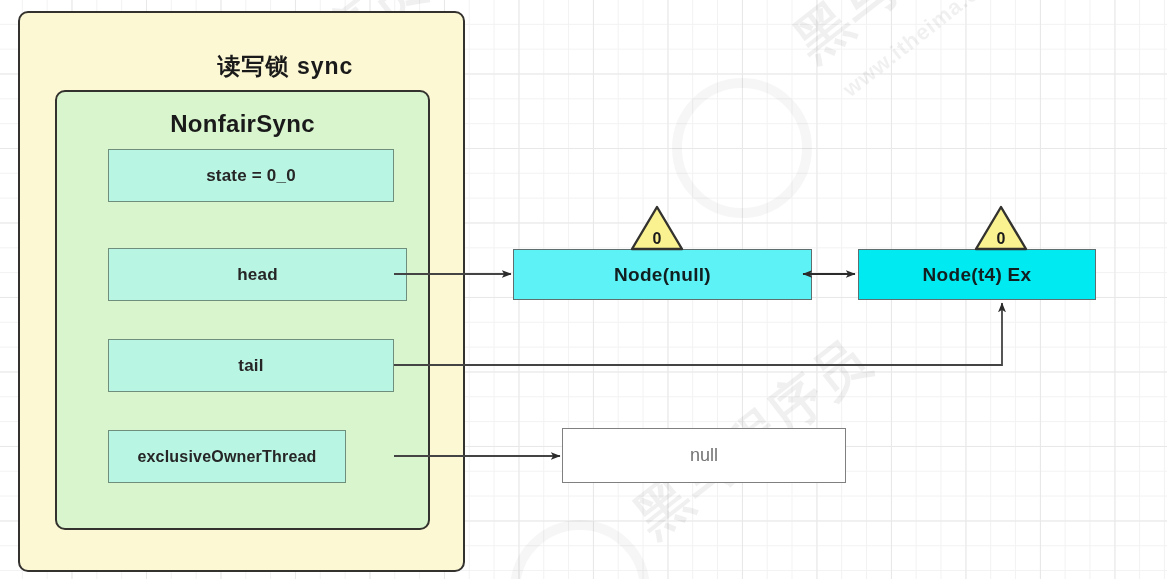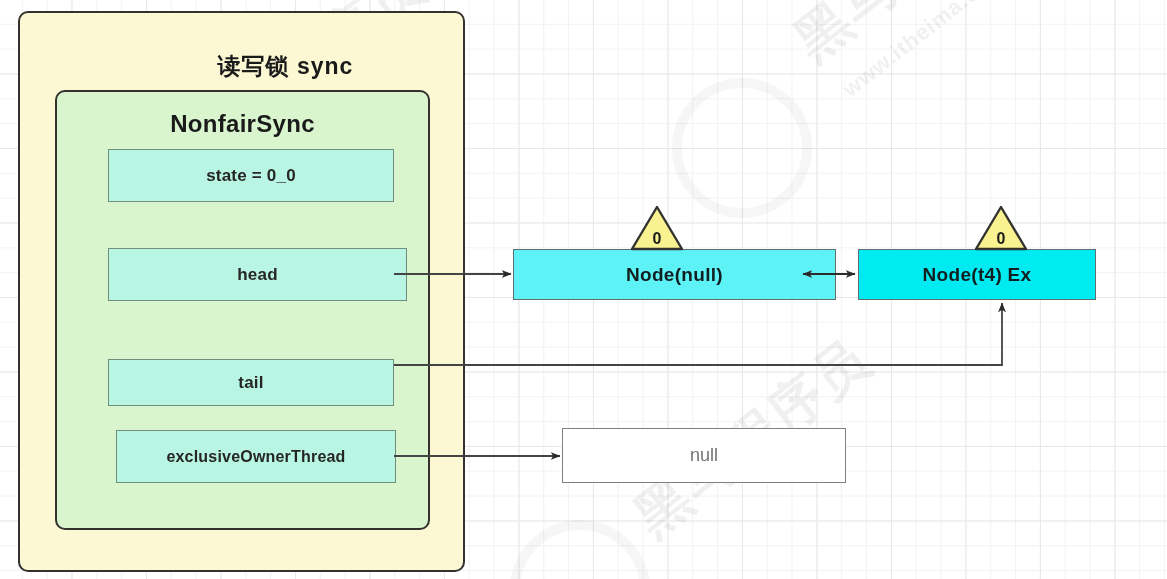--- a/index.html
+++ b/index.html
@@ -116,25 +116,25 @@
   </div>
 
   <div class="inner-box" style="left:55px;top:90px;width:375px;height:440px;">
   </div>
   <div class="box-title title-inner" style="left:55px;width:375px;">NonfairSync</div>
 
   <div class="field" style="left:108px;top:149px;width:286px;height:53px;">state = 0_0</div>
 
   <div class="field" style="left:108px;top:248px;width:299px;height:53px;">head</div>
 
-  <div class="field" style="left:108px;top:339px;width:286px;height:47px;margin-top:20px;">tail</div>
+  <div class="field" style="left:108px;top:339px;width:286px;height:53px;">tail</div>
 
-  <div class="field" style="left:116px;top:430px;width:280px;height:53px;font-size:16px;">exclusiveOwnerThread</div>
+  <div class="field" style="left:108px;top:430px;width:238px;height:53px;font-size:16px;">exclusiveOwnerThread</div>
 
-  <div class="node pale" style="left:513px;top:249px;width:323px;height:51px;">Node(null)</div>
+  <div class="node pale" style="left:513px;top:249px;width:299px;height:51px;">Node(null)</div>
 
   <div class="node bright" style="left:858px;top:249px;width:238px;height:51px;">Node(t4) Ex</div>
 
   <div class="plain-box" style="left:562px;top:428px;width:284px;height:55px;">null</div>
 
   <div class="badge" style="left:630px;top:205px;width:54px;height:46px;">
     <svg width="54" height="46" viewBox="0 0 54 46">
       <polygon points="27,2 52,44 2,44" fill="#faf291" stroke="#33322e" stroke-width="2.4" stroke-linejoin="round"></polygon>
     </svg>
     <span class="num">0</span>

